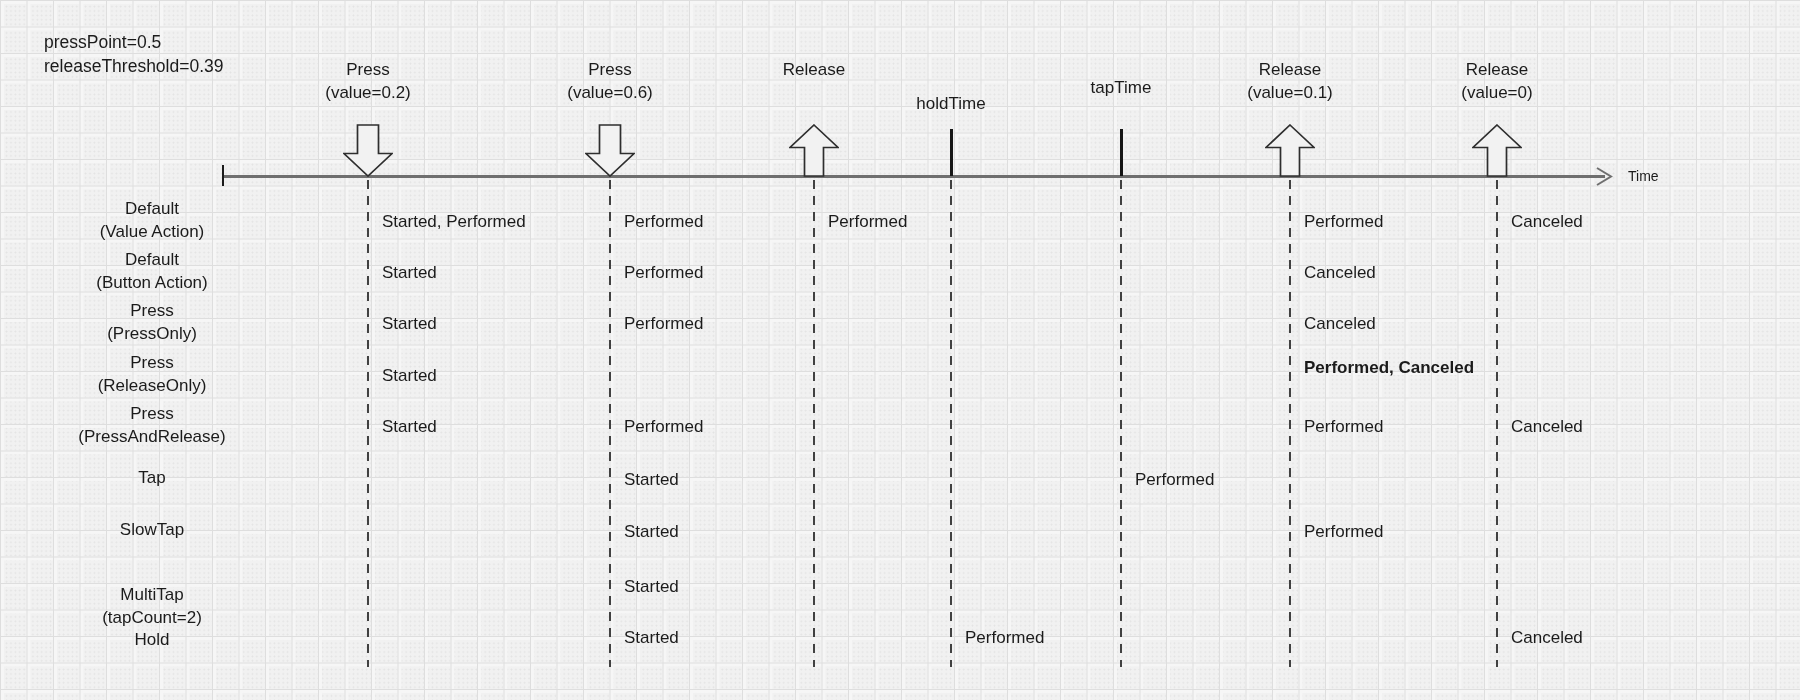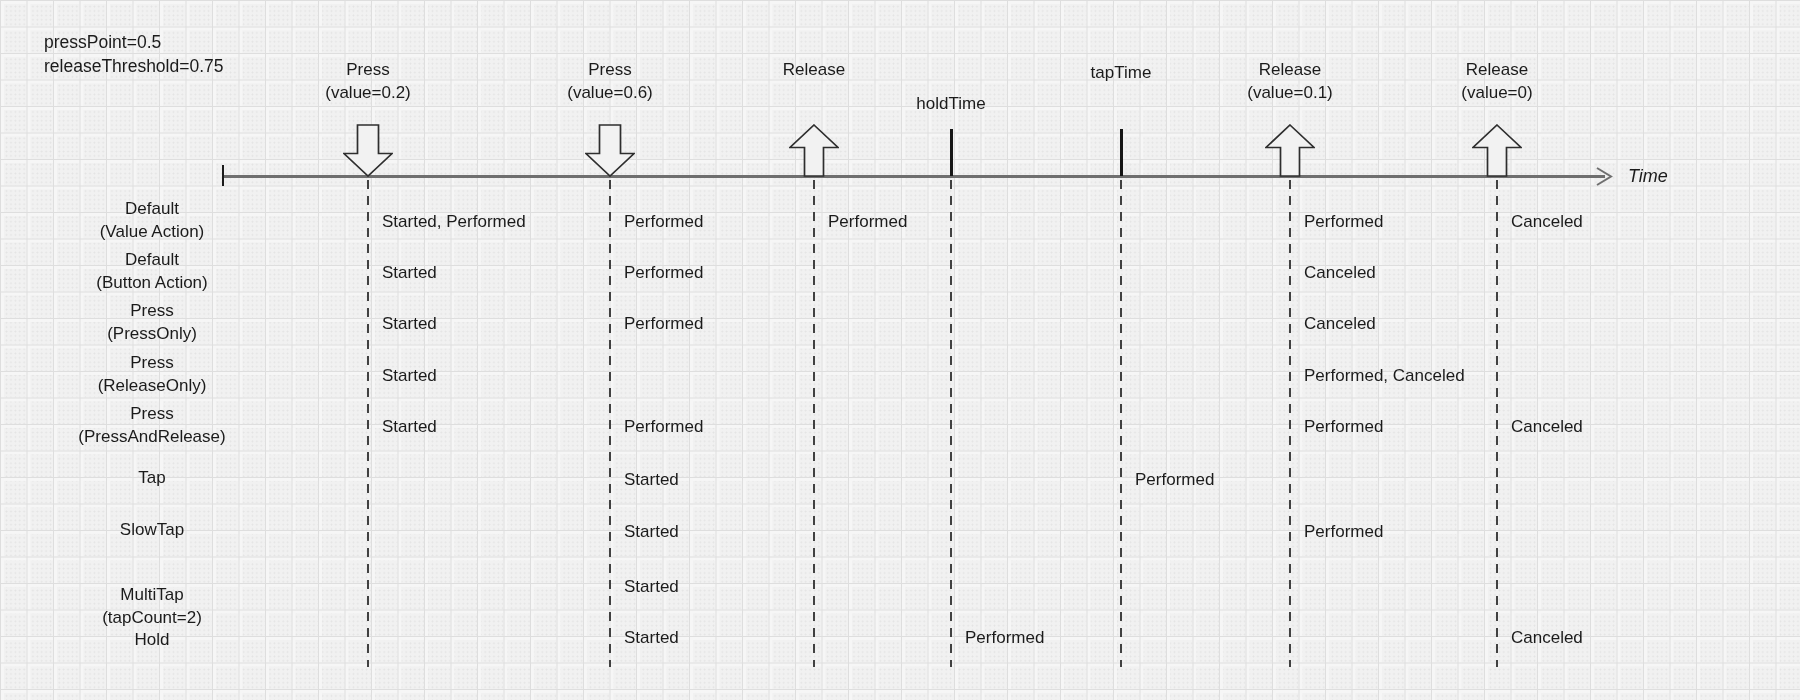--- a/index.html
+++ b/index.html
@@ -16,39 +16,39 @@
       linear-gradient(to right,#f6f6f6 1px 4px,transparent 4px),
       linear-gradient(to bottom,#f6f6f6 1px 4px,transparent 4px),
       radial-gradient(circle,#e3e3e3 0.8px,transparent 1px);
     background-size:26.5px 26.5px,26.5px 26.5px,26.5px 26.5px,26.5px 26.5px,4.4px 4.4px;
     padding-left:20px;
   }
   .params{position:absolute;left:44px;top:30px;font-size:17.5px;line-height:24px;white-space:nowrap;}
   .axis-line{position:absolute;left:223px;top:174.5px;width:1382px;height:3px;background:#6f6f6f;}
   .axis-start-tick{position:absolute;left:222px;top:165px;width:2px;height:21px;background:#1b1b1b;}
   .axis-arrowhead{position:absolute;left:1596px;top:167px;}
-  .time-label{position:absolute;left:1628px;top:164px;font-size:18px;line-height:24px;font-style:italic;}
+  .time-label{position:absolute;left:1628px;top:164px;font-size:14px;line-height:24px;}
   .event-label{position:absolute;width:220px;text-align:center;font-size:17px;line-height:23px;white-space:nowrap;}
   .marker{position:absolute;}
   .time-tick{position:absolute;top:129px;width:3px;height:47px;background:#161616;}
   .dashed-line{
     position:absolute;top:180px;width:2px;height:487px;
     background:repeating-linear-gradient(to bottom,#414141 0 9px,transparent 9px 16px);
   }
   .row-label{position:absolute;left:22px;width:260px;text-align:center;font-size:17px;line-height:23px;white-space:nowrap;}
   .cell{position:absolute;height:24px;line-height:24px;font-size:17px;white-space:nowrap;}
 </style>
 </head>
 <body>
 
 <div class="canvas">
 
   <div class="params">
     <div>pressPoint=0.5</div>
-    <div>releaseThreshold=0.75</div>
+    <div>releaseThreshold=0.39</div>
   </div>
 
   <div class="axis-line"></div>
   <div class="axis-start-tick"></div>
   <svg class="axis-arrowhead" width="17" height="19" viewBox="0 0 17 19">
     <polyline points="1,1 15,9.5 1,18" fill="none" stroke="#6f6f6f" stroke-width="2"></polyline>
   </svg>
   <div class="time-label">Time</div>
 
   <div id="events-layer">
@@ -73,21 +73,21 @@
       </div>
       <svg width="50" height="53" viewBox="0 0 50 53" class="marker" style="left: 789px; top: 124px;">
         <path d="M25 1 L49 23.5 H34.5 V52 H15.5 V23.5 H1 Z" fill="#f2f2f2" stroke="#2e2e2e" stroke-width="1.7"></path>
       </svg>
       <div class="dashed-line" style="left: 813px;"></div>
       <div class="event-label" style="left: 841px; top: 92px;">
         <div class="">holdTime</div>
       </div>
       <div class="time-tick" style="left: 949.5px;"></div>
       <div class="dashed-line" style="left: 950px;"></div>
-      <div class="event-label" style="left: 1011px; top: 61px;">
+      <div class="event-label" style="left: 1011px; top: 76px;">
         <div class="">tapTime</div>
       </div>
       <div class="time-tick" style="left: 1119.5px;"></div>
       <div class="dashed-line" style="left: 1120px;"></div>
       <div class="event-label" style="left: 1180px; top: 58px;">
         <div class="">Release</div>
         <div class="">(value=0.1)</div>
       </div>
       <svg width="50" height="53" viewBox="0 0 50 53" class="marker" style="left: 1265px; top: 124px;">
         <path d="M25 1 L49 23.5 H34.5 V52 H15.5 V23.5 H1 Z" fill="#f2f2f2" stroke="#2e2e2e" stroke-width="1.7"></path>
@@ -124,21 +124,21 @@
         <div class="">(PressOnly)</div>
       </div>
       <div class="cell" style="left: 382px; top: 312px;">Started</div>
       <div class="cell" style="left: 624px; top: 312px;">Performed</div>
       <div class="cell" style="left: 1304px; top: 312px;">Canceled</div>
       <div class="row-label" style="top: 351px;">
         <div class="">Press</div>
         <div class="">(ReleaseOnly)</div>
       </div>
       <div class="cell" style="left: 382px; top: 364px;">Started</div>
-      <div class="cell" style="left: 1304px; top: 364px;">Performed, Canceled</div>
+      <div class="cell" style="left: 1304px; top: 356px; font-weight: bold;">Performed, Canceled</div>
       <div class="row-label" style="top: 402px;">
         <div class="">Press</div>
         <div class="">(PressAndRelease)</div>
       </div>
       <div class="cell" style="left: 382px; top: 415px;">Started</div>
       <div class="cell" style="left: 624px; top: 415px;">Performed</div>
       <div class="cell" style="left: 1304px; top: 415px;">Performed</div>
       <div class="cell" style="left: 1511px; top: 415px;">Canceled</div>
       <div class="row-label" style="top: 466px;">
         <div class="">Tap</div>

